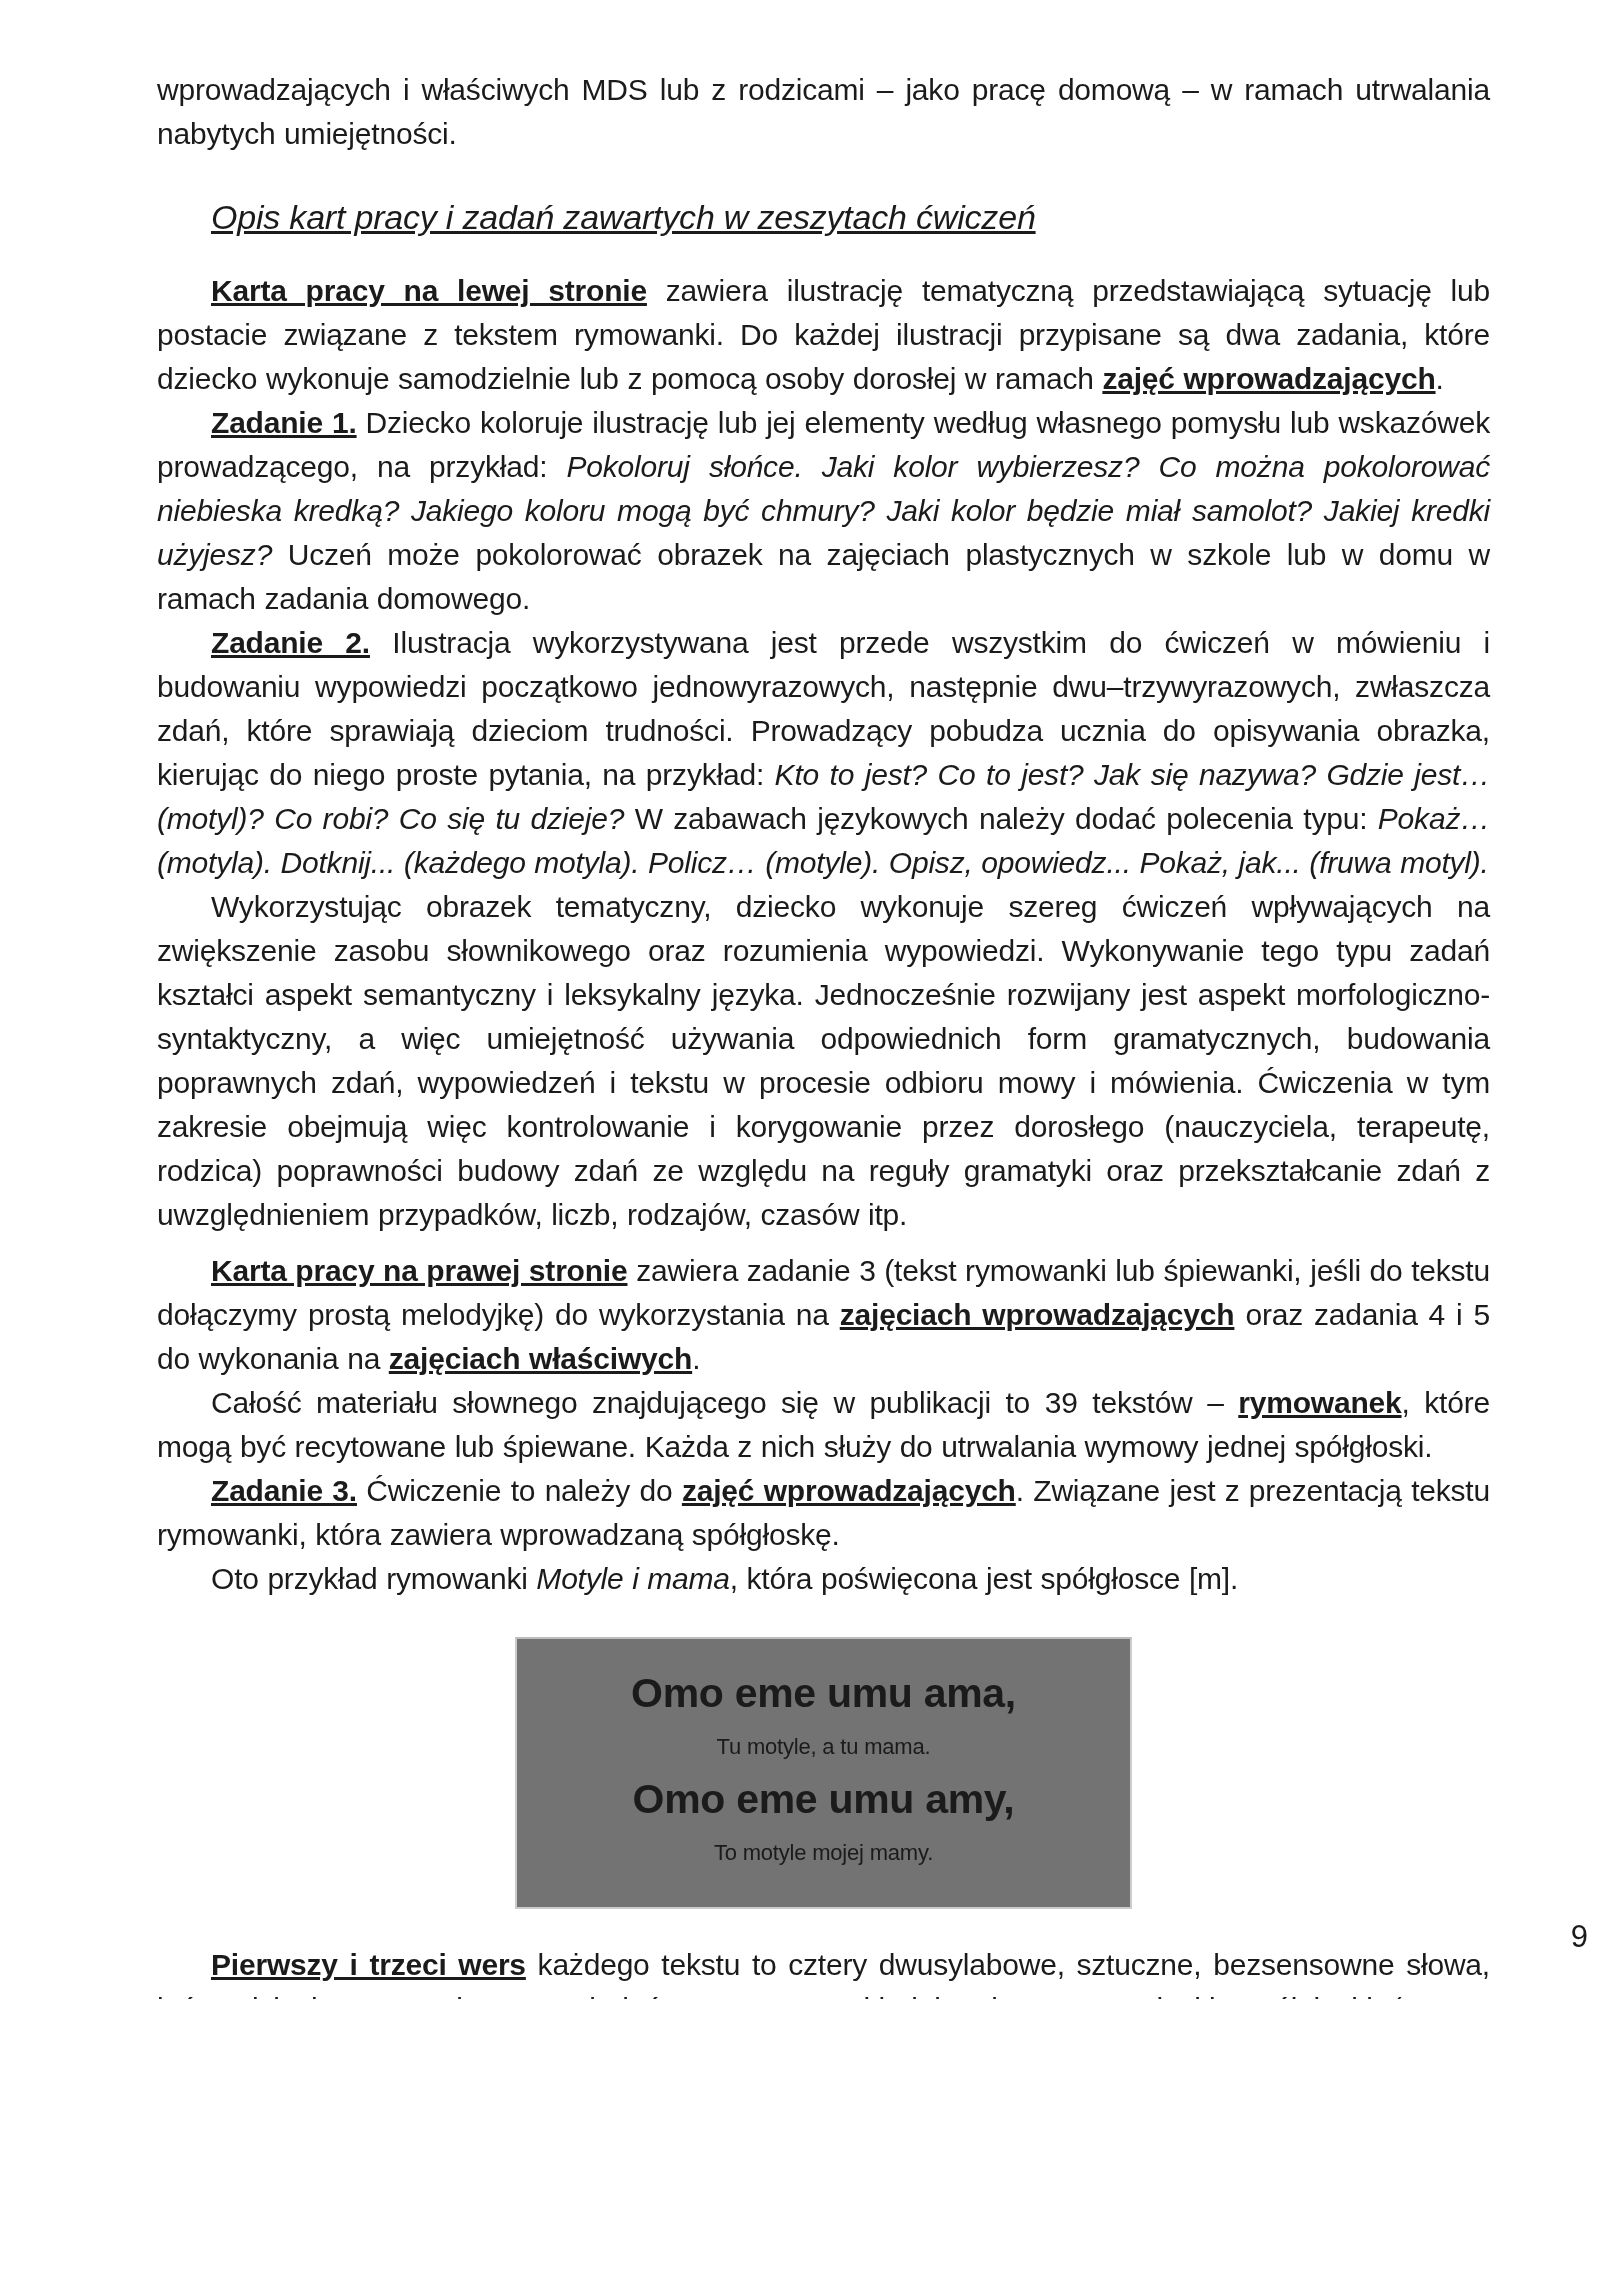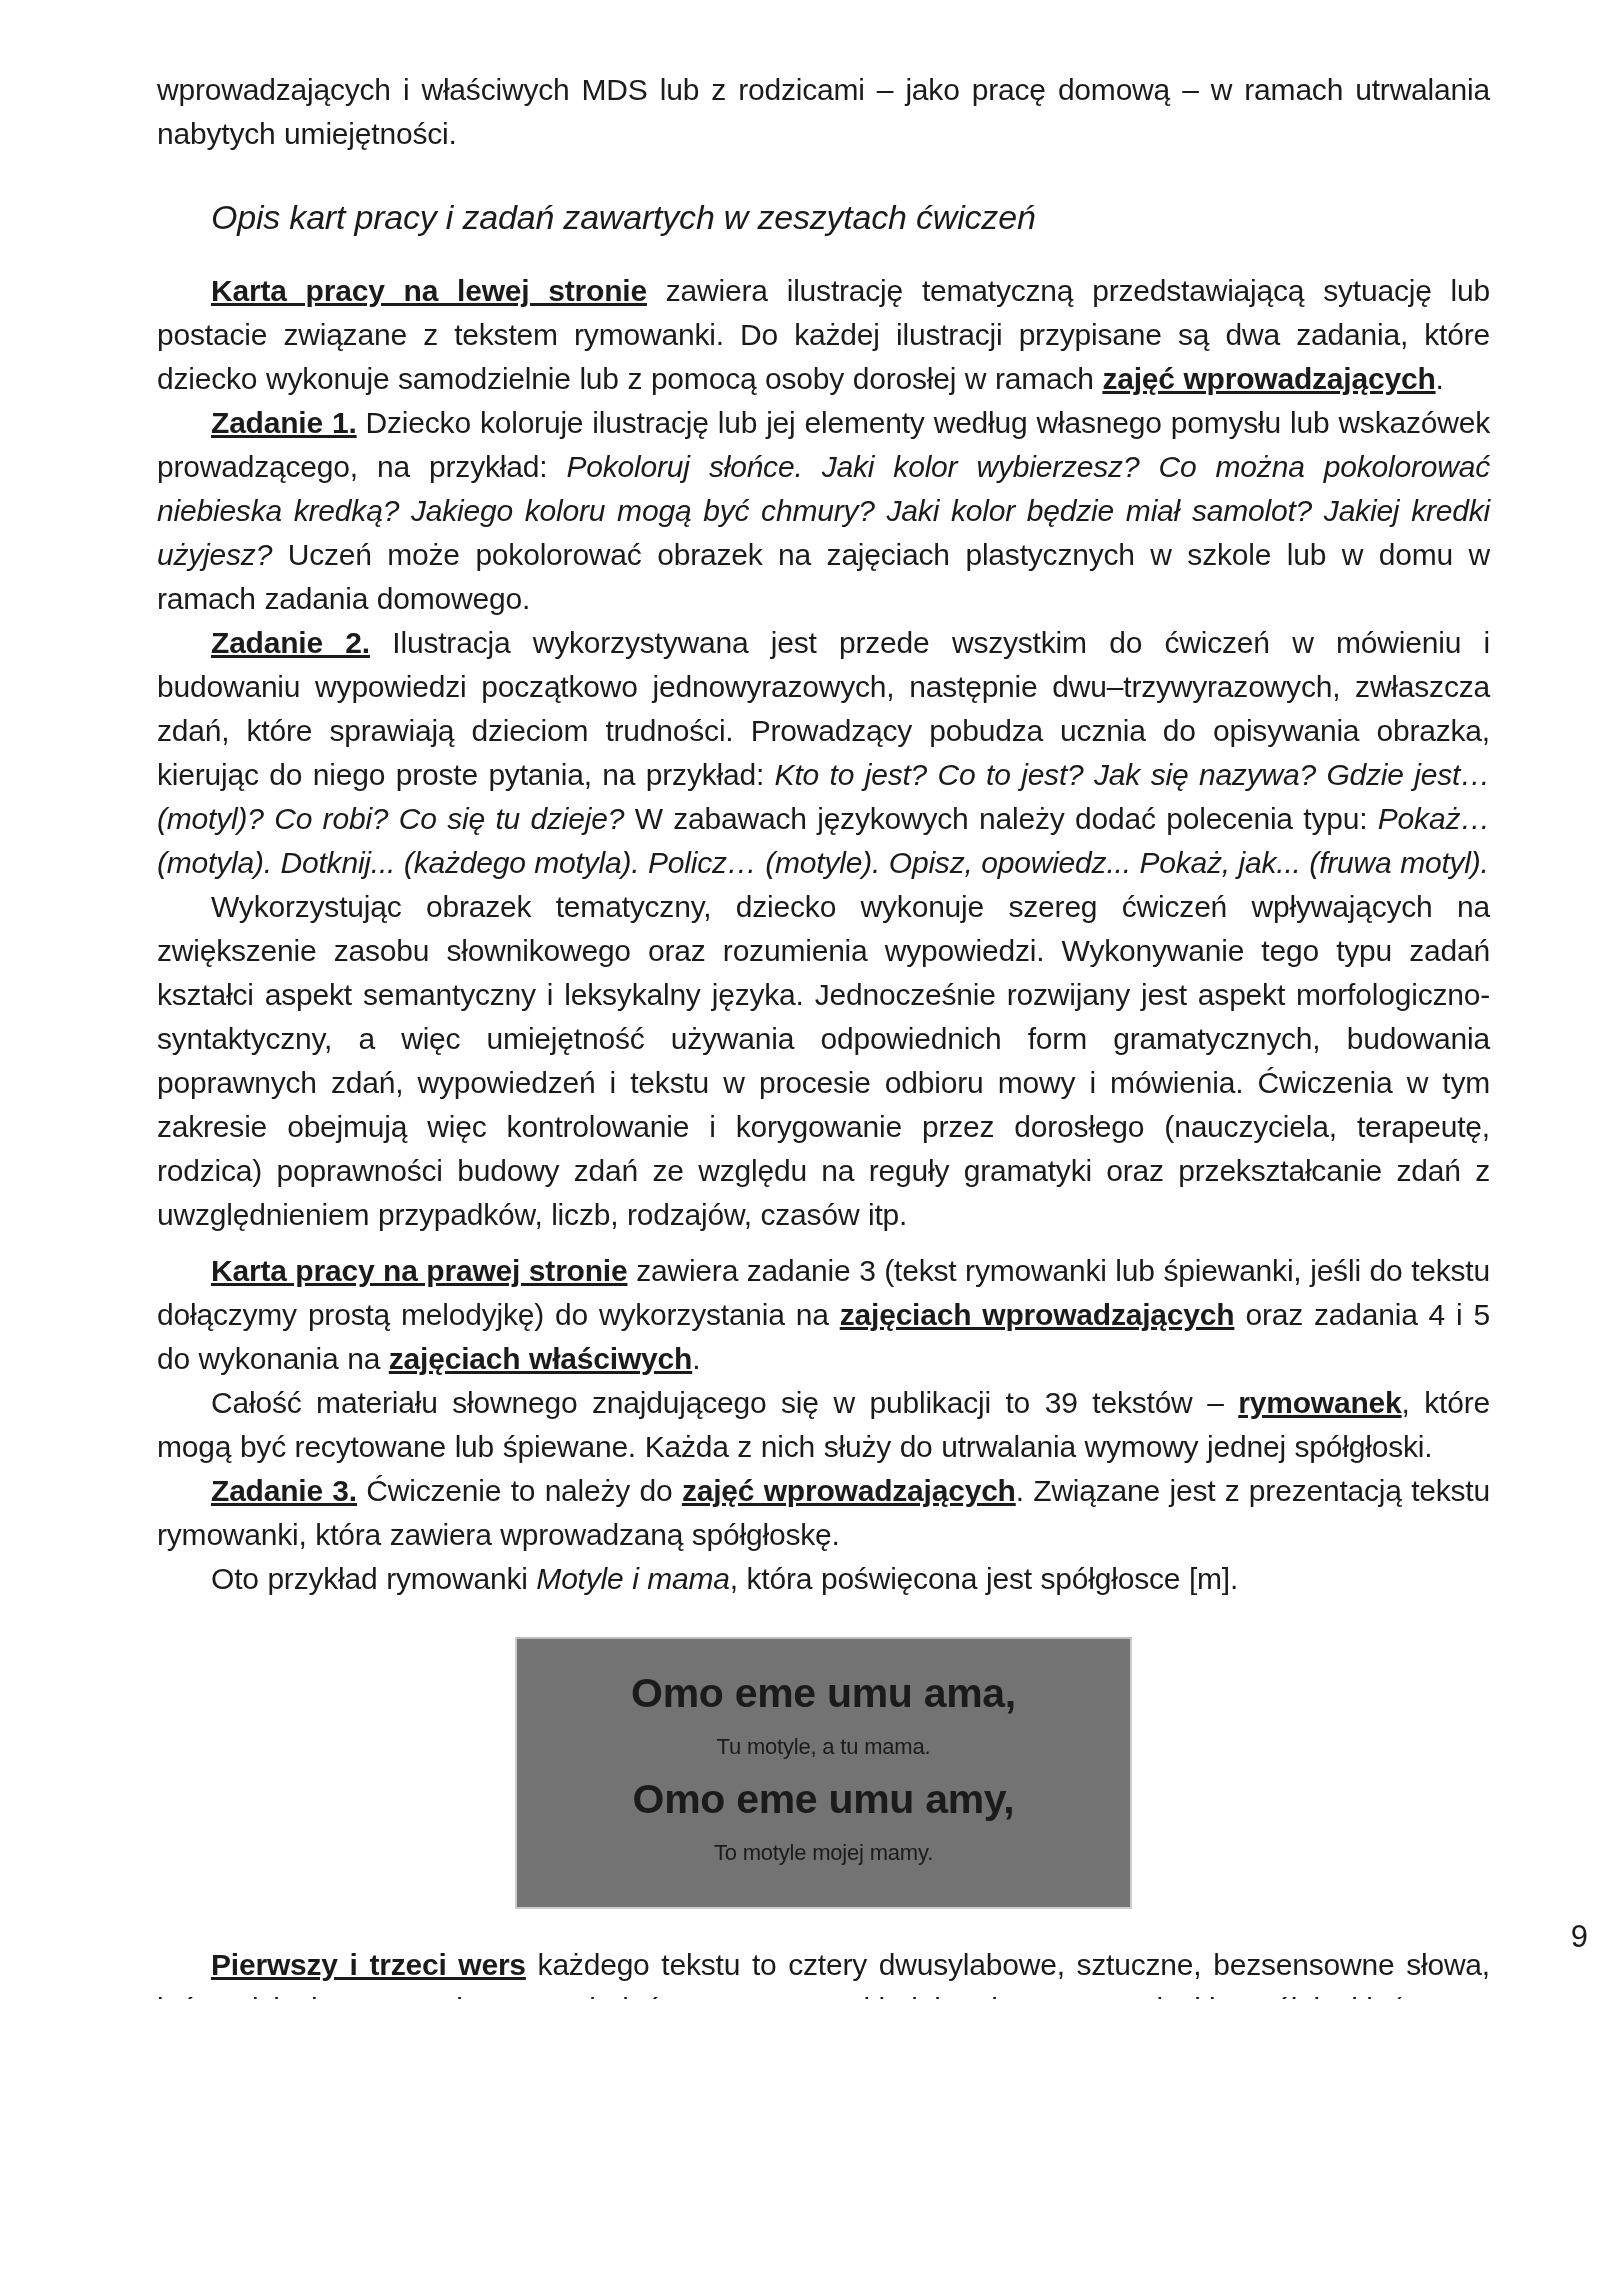--- a/index.html
+++ b/index.html
@@ -31,20 +31,21 @@
   p.body.no-indent{ text-indent:0; }
   p.body.sect-gap{ margin-top:12px; }
   .b{ font-weight:bold;text-decoration:underline; }
   .i{ font-style:italic; }
   h2.heading{
     font-size:34px;
     font-weight:normal;
     font-style:italic;
     margin:42px 0 32px 54px;
     letter-spacing:-0.2px;
+    text-decoration:underline;
   }
   .poem-box{
     width:593px;
     margin:36px auto 34px auto;
     background:#737373;
     border:2px solid #cccccc;
     border-top-color:#bdbdbd;
     padding:26px 10px 30px 10px;
     text-align:center;
   }

